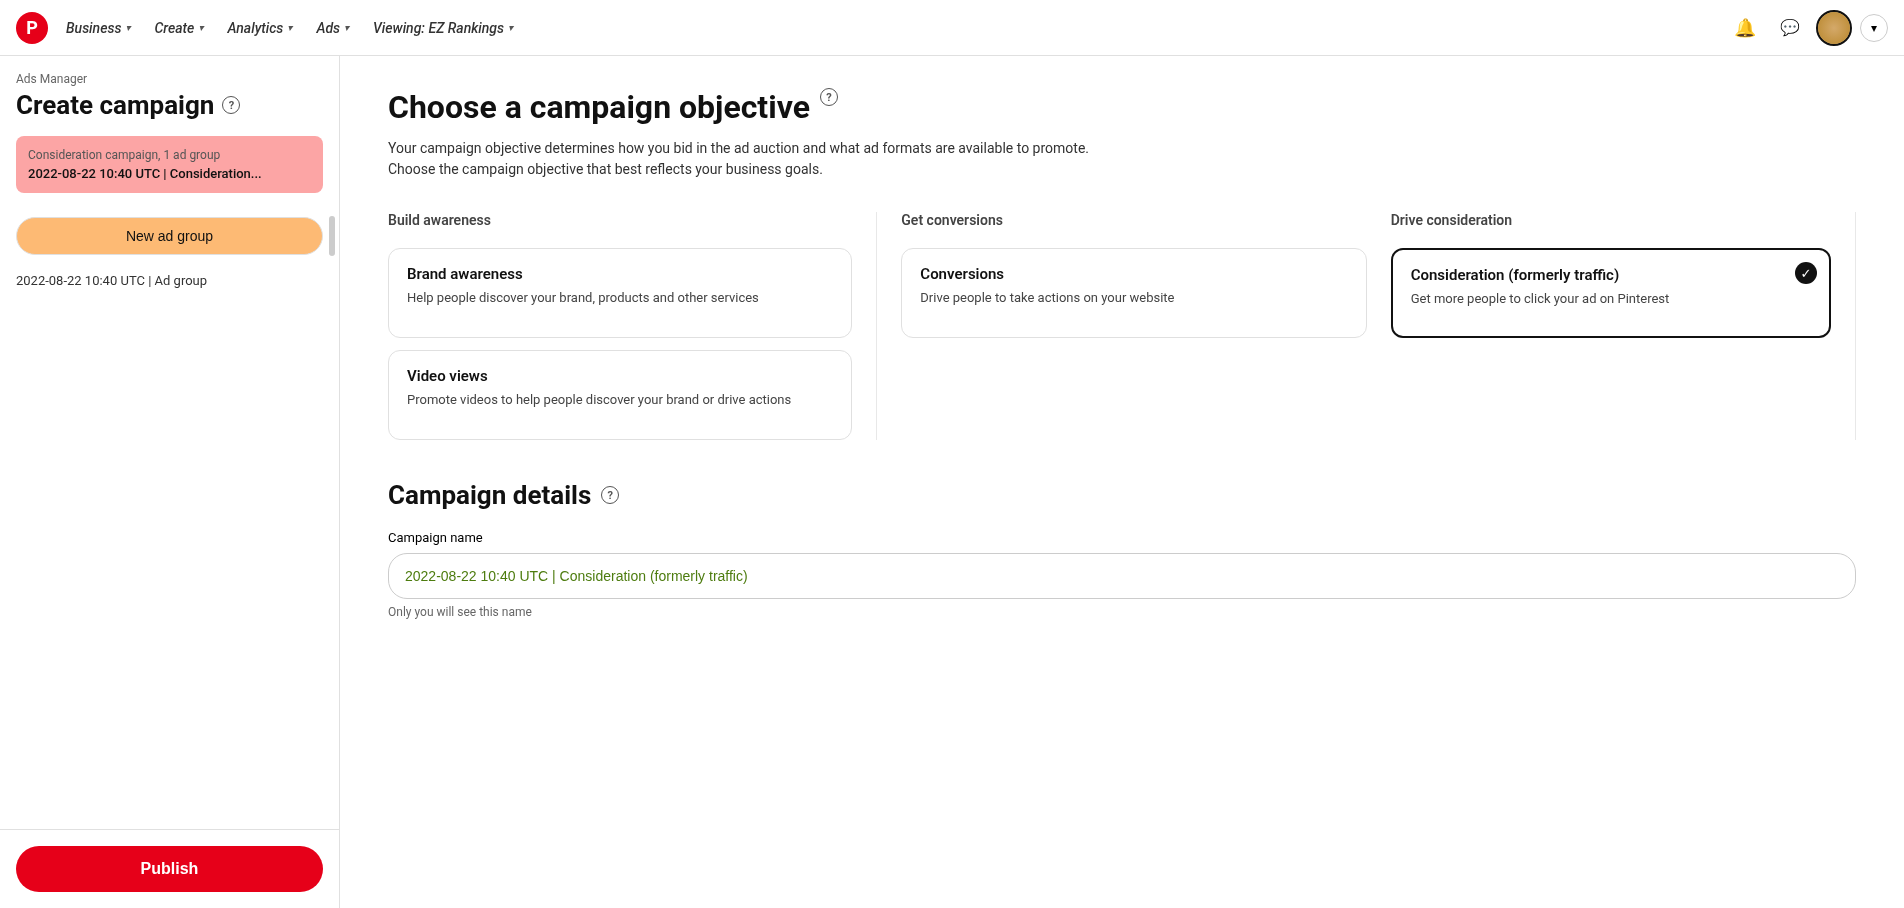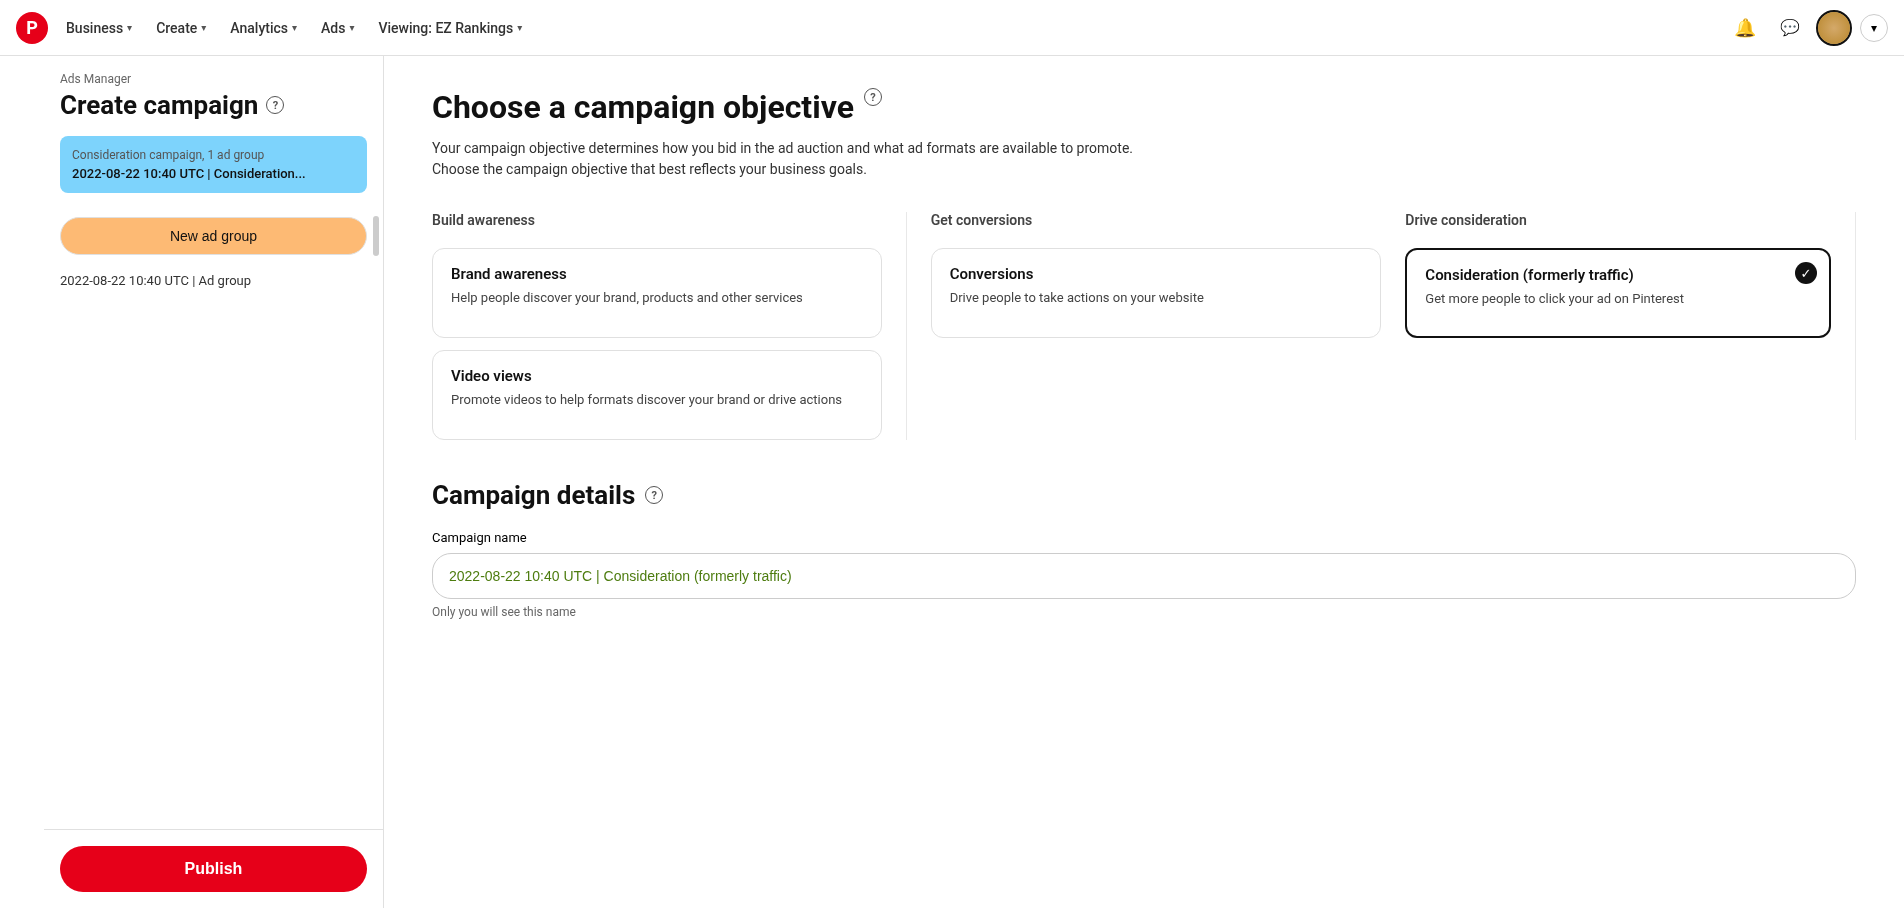--- a/index.html
+++ b/index.html
@@ -9,21 +9,21 @@
     .top-nav {
       display: flex; align-items: center; height: 56px;
       border-bottom: 1px solid #e0e0e0; padding: 0 16px;
       position: fixed; top: 0; left: 0; right: 0; background: #fff; z-index: 100;
     }
     .top-nav .logo {
       width: 32px; height: 32px; background: #e60019; border-radius: 50%;
       display: flex; align-items: center; justify-content: center;
       color: #fff; font-weight: bold; font-size: 18px; margin-right: 8px; flex-shrink: 0;
     }
-    .nav-items { display: flex; align-items: center; gap: 4px; flex: 1; }
+    .nav-items { display: flex; align-items: center; gap: 4px; flex: 1; font-style: italic; }
     .nav-item {
       display: flex; align-items: center; gap: 4px; padding: 6px 10px;
       cursor: pointer; border-radius: 20px; font-size: 14px; font-weight: 500;
       color: #333; user-select: none;
     }
     .nav-item .chevron { font-size: 10px; color: #555; }
     .nav-right { display: flex; align-items: center; gap: 8px; }
     .nav-icon-btn {
       width: 36px; height: 36px; border-radius: 50%; border: none;
       background: transparent; cursor: pointer; display: flex; align-items: center; justify-content: center;
@@ -31,37 +31,37 @@
     }
     .avatar-btn {
       width: 36px; height: 36px; border-radius: 50%; border: 2px solid #111;
       background: #c8a96e; cursor: pointer; display: flex; align-items: center; justify-content: center;
       font-size: 10px; overflow: hidden;
     }
     .avatar-img { width: 100%; height: 100%; background: radial-gradient(circle, #d4a96a, #b8862a); border-radius: 50%; }
     .expand-btn { width: 28px; height: 28px; border-radius: 50%; border: 1px solid #ccc; background: #fff; cursor: pointer; font-size: 12px; }
 
     
-    .layout { display: flex; height: calc(908px - 56px); margin-top: 56px; margin-left: 44px; }
+    .layout { display: flex; height: calc(908px - 56px); margin-top: 56px; }
 
     
     .sidebar {
       width: 340px; min-width: 340px; border-right: 1px solid #e0e0e0;
       display: flex; flex-direction: column; overflow: hidden; position: relative;
     }
     .sidebar-scroll { flex: 1; overflow-y: auto; padding: 16px; }
     .sidebar-label { font-size: 12px; color: #666; margin-bottom: 4px; }
     .sidebar-title { font-size: 26px; font-weight: 700; margin-bottom: 16px; display: flex; align-items: center; gap: 8px; }
     .help-icon {
       width: 18px; height: 18px; border-radius: 50%; border: 1.5px solid #555;
       display: inline-flex; align-items: center; justify-content: center;
       font-size: 11px; color: #555; cursor: pointer; flex-shrink: 0;
     }
     .sidebar-section {
-      background: #7dd3fc; border-radius: 8px; padding: 12px; margin-bottom: 12px;
+      background: #fca5a5; border-radius: 8px; padding: 12px; margin-bottom: 12px;
     }
     .sidebar-section .meta { font-size: 12px; color: #555; margin-bottom: 4px; }
     .sidebar-section .date { font-size: 13px; font-weight: 500; color: #111; }
     .new-ad-group-btn {
       width: 100%; padding: 10px; border: 1.5px solid #e0e0e0; border-radius: 20px;
       background: #fdba74; cursor: pointer; font-size: 14px; font-weight: 500; color: #111;
       margin: 12px 0;
     }
     .ad-group-item { font-size: 13px; color: #333; padding: 6px 0; }
 
@@ -191,21 +191,21 @@
 
         <div style="padding-right: 24px; border-right: 1px solid #e8e8e8;">
           <div class="obj-column-header">Build awareness</div>
           <div class="obj-cards">
             <div class="obj-card">
               <div class="card-title">Brand awareness</div>
               <div class="card-desc">Help people discover your brand, products and other services</div>
             </div>
             <div class="obj-card">
               <div class="card-title">Video views</div>
-              <div class="card-desc">Promote videos to help formats discover your brand or drive actions</div>
+              <div class="card-desc">Promote videos to help people discover your brand or drive actions</div>
             </div>
           </div>
         </div>
 
         <div style="padding-left: 24px;">
           <div class="obj-column-header">Get conversions</div>
           <div class="obj-cards">
             <div class="obj-card">
               <div class="card-title">Conversions</div>
               <div class="card-desc">Drive people to take actions on your website</div>

